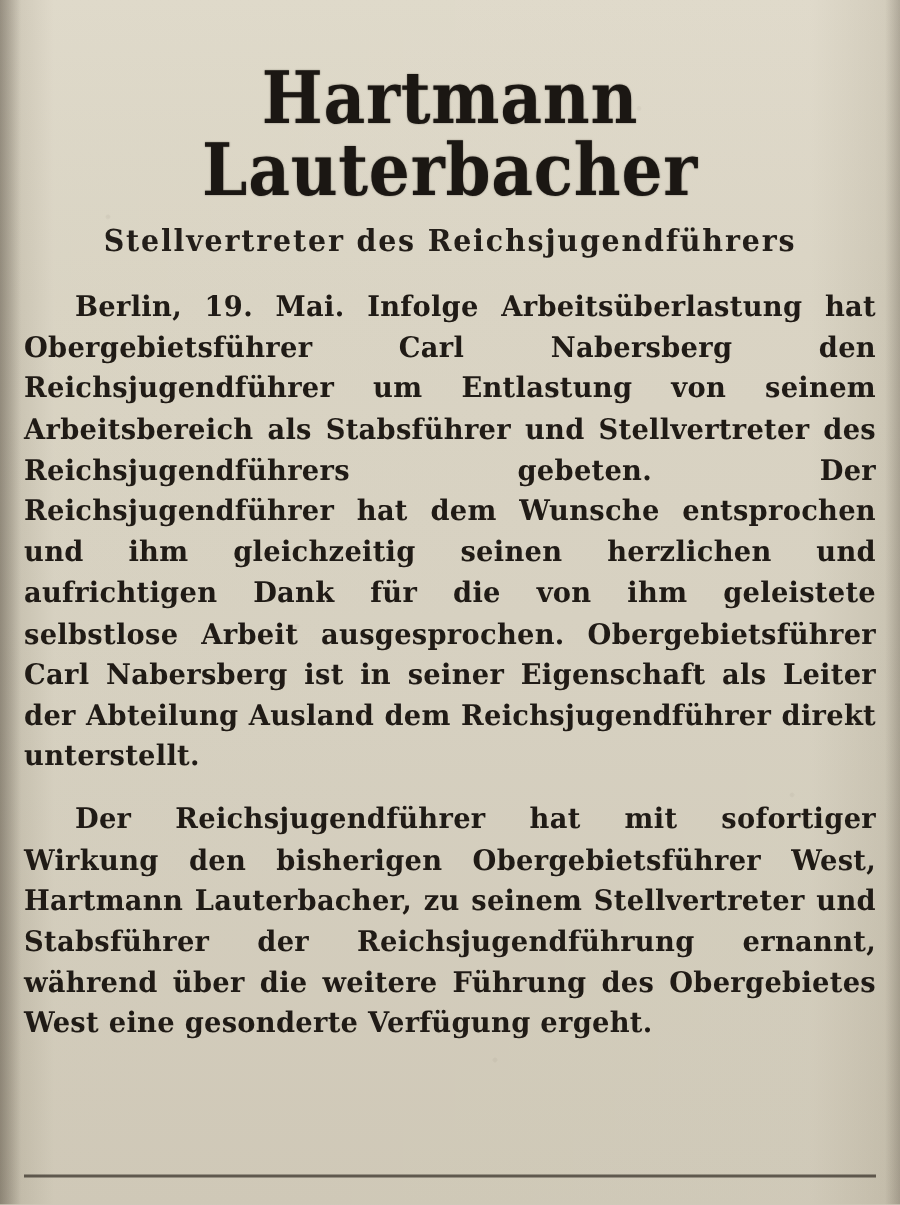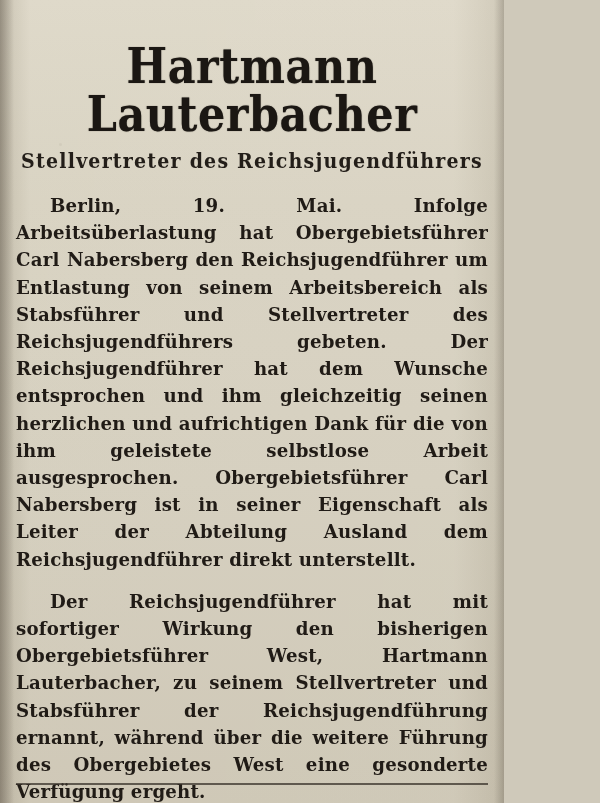--- a/index.html
+++ b/index.html
@@ -8,21 +8,21 @@
   }
   body {
     width: 600px;
     height: 803px;
     background: #cfc9ba;
     font-family: "DejaVu Serif", serif;
     overflow: hidden;
   }
   .page {
     position: relative;
-    width: 504px;
+    width: 600px;
     height: 803px;
     
     background:
       linear-gradient(90deg, rgba(90,80,60,0.16) 0%, rgba(255,255,255,0.04) 6%, rgba(255,255,255,0.05) 90%, rgba(90,80,60,0.10) 100%),
       linear-gradient(180deg, #ded8c8 0%, #d8d2c1 25%, #d4cebd 60%, #cdc6b4 100%);
     box-sizing: border-box;
     padding: 0 16px;
   }
   
   .grain {

